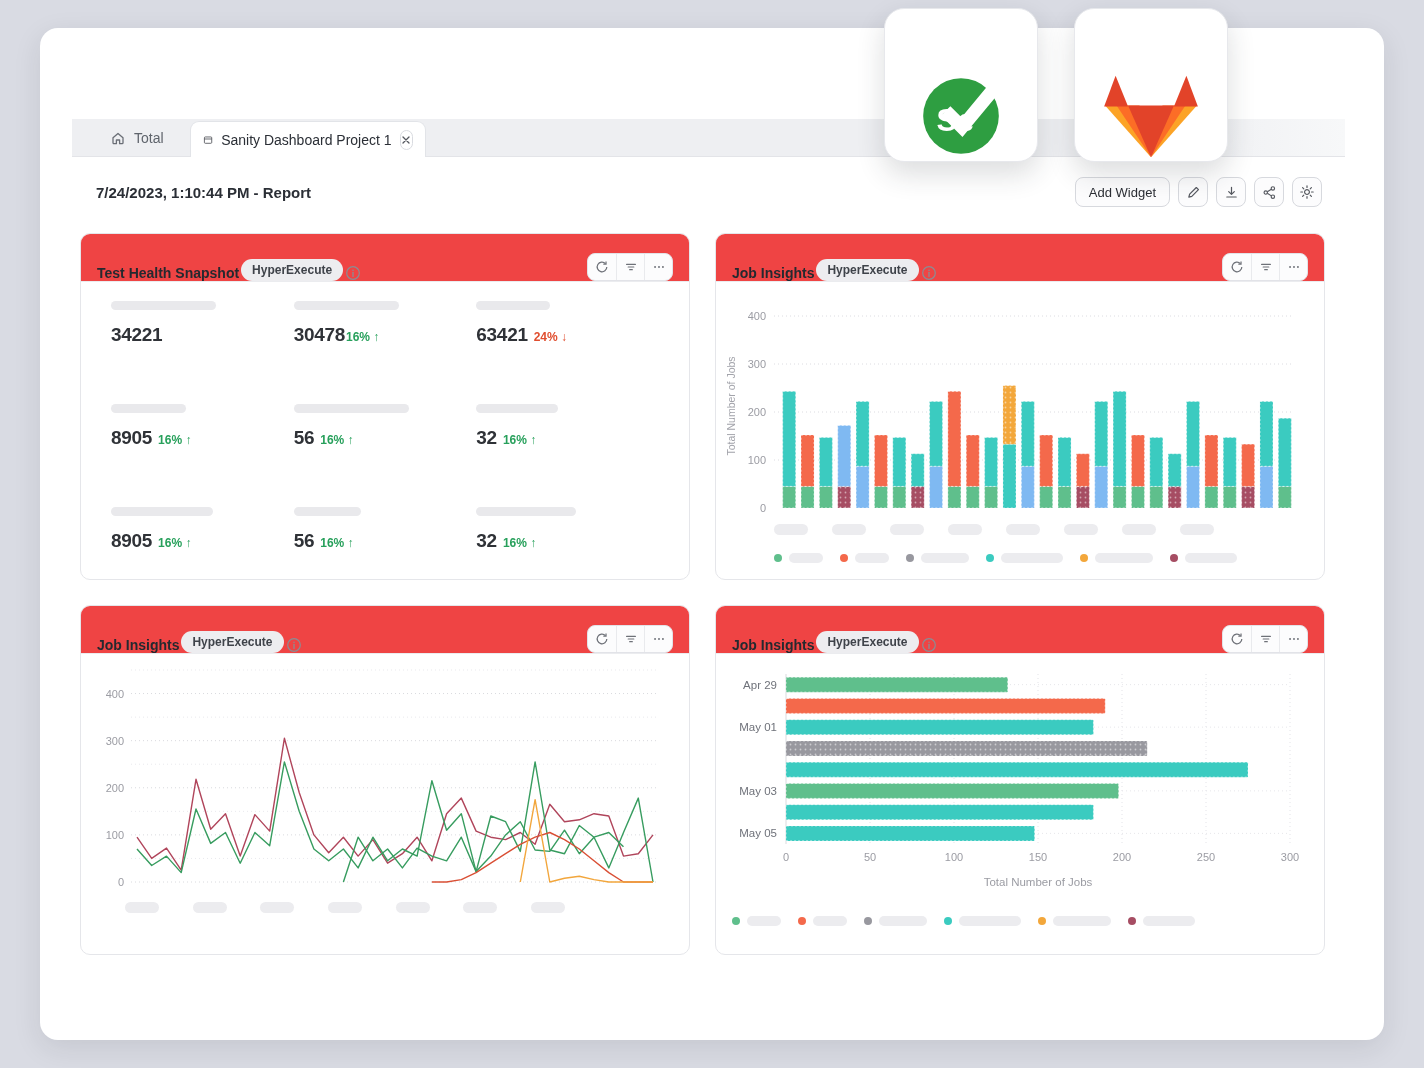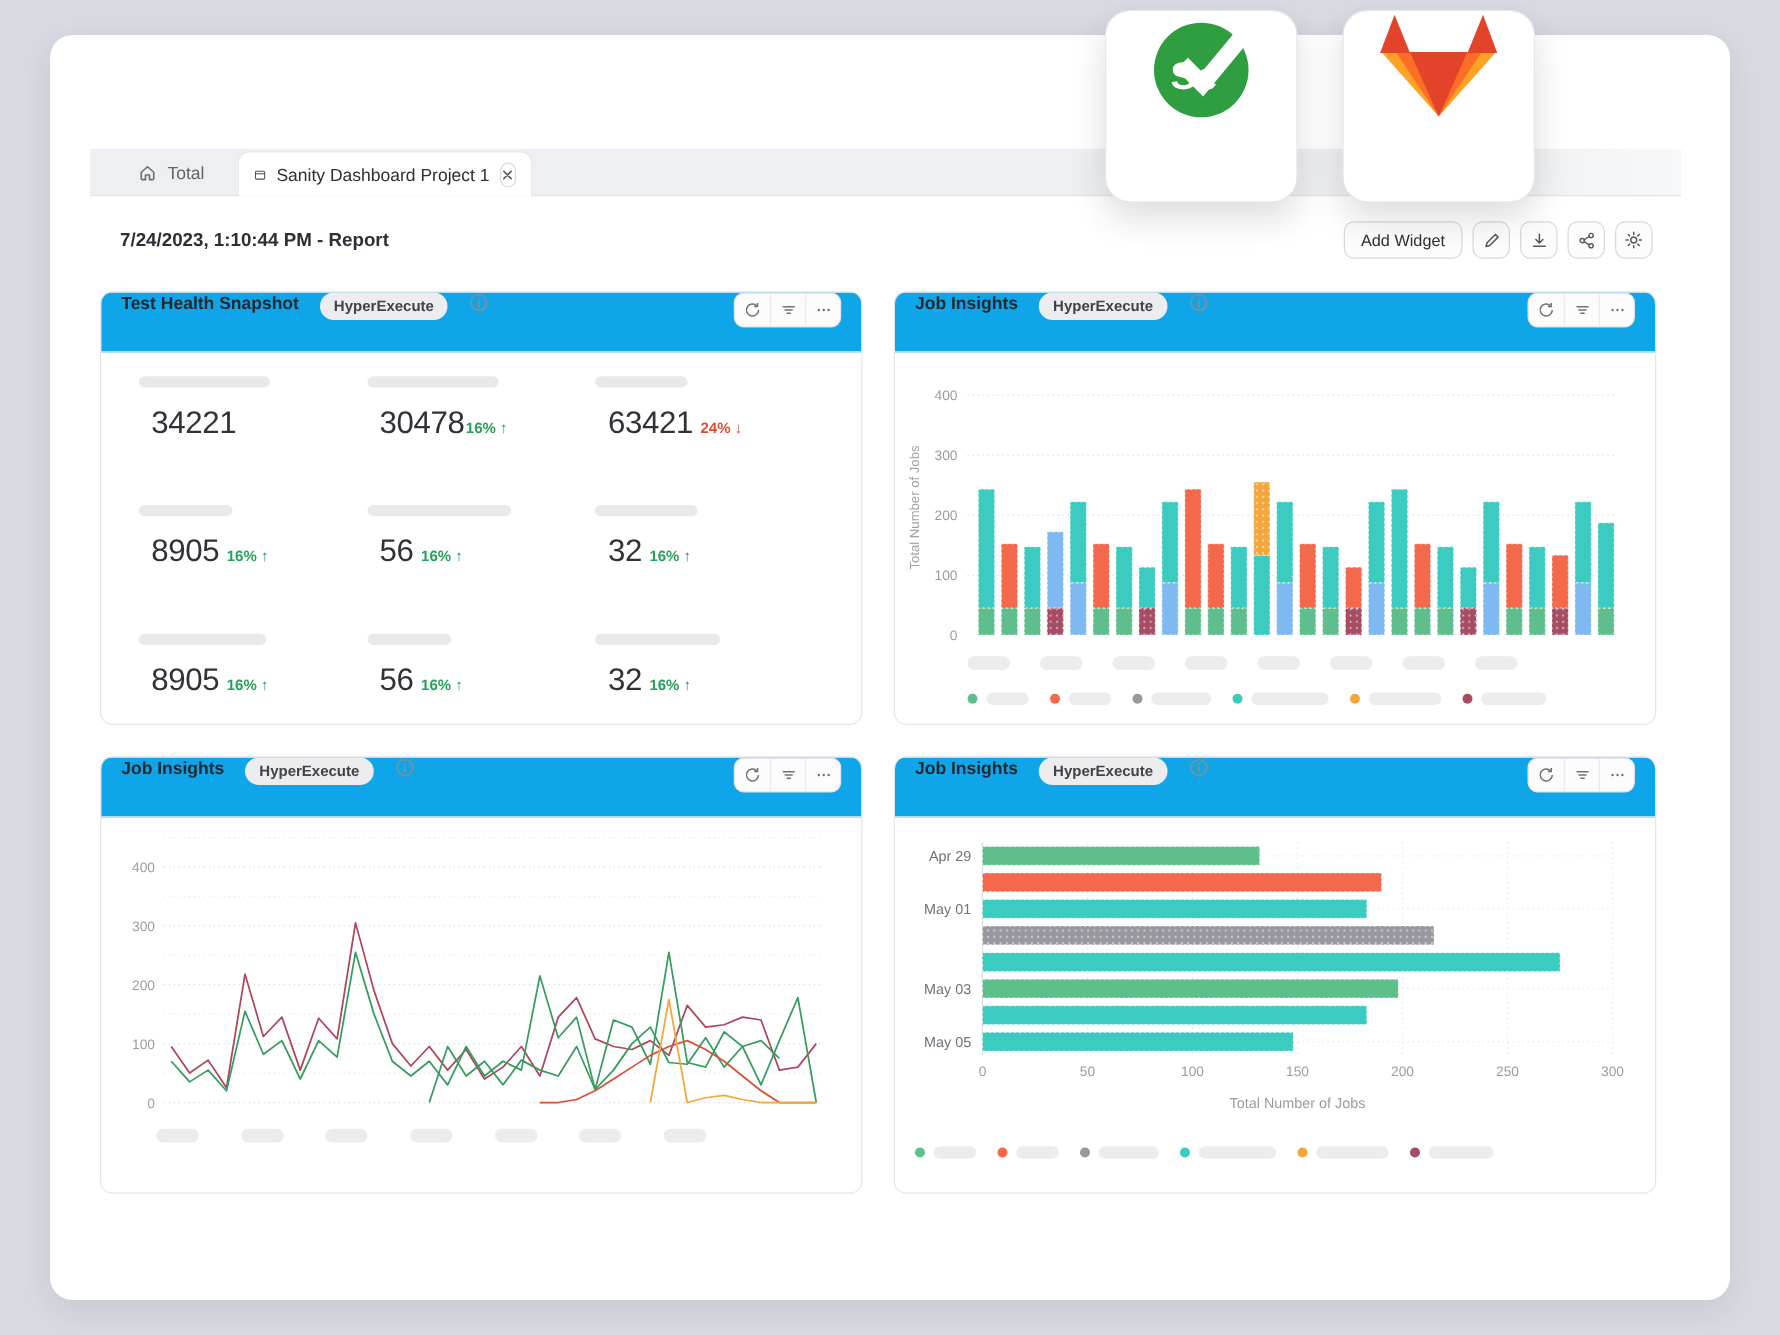--- a/index.html
+++ b/index.html
@@ -22,47 +22,47 @@
   .actions{margin-left:auto;display:flex;gap:8px;align-items:center;}
   .btn{border:1px solid #d7d9de;border-radius:8px;background:#fcfcfd;height:30px;display:flex;align-items:center;justify-content:center;color:#55585f;cursor:pointer;font-family:inherit;}
   .btn.text{padding:0 13px;font-size:13px;color:#2c2f35;font-weight:400;}
   .btn.icon{width:30px;}
   
   .widget{position:absolute;background:#fff;border:1px solid #e5e6ea;border-radius:10px;box-sizing:border-box;overflow:hidden;}
   .w1{left:40px;top:205px;width:610px;height:347px;}
   .w2{left:675px;top:205px;width:610px;height:347px;}
   .w3{left:40px;top:577px;width:610px;height:350px;}
   .w4{left:675px;top:577px;width:610px;height:350px;}
-  .widget-header{height:48px;background:#0ea5e9;border-bottom:1px solid #ebecef;display:flex;align-items:flex-start;padding:0 16px;gap:17px;box-sizing:border-box;}
+  .widget-header{height:48px;background:#ef4444;border-bottom:1px solid #ebecef;display:flex;align-items:flex-end;padding:0 16px;gap:2px;box-sizing:border-box;}
   .w-title{font-size:14px;font-weight:700;color:#25292f;}
   .w-badge{font-size:12px;font-weight:700;color:#3f434a;background:#ededf0;border-radius:13px;padding:4px 11px;}
   .ctrl-group{margin-left:auto;display:flex;border:1px solid #e2e3e8;border-radius:8px;background:#fcfcfd;overflow:hidden;}
   .ctrl{width:28px;height:26px;display:flex;align-items:center;justify-content:center;color:#6e7178;border-left:1px solid #e9eaed;cursor:pointer;background:transparent;border-top:none;border-bottom:none;border-right:none;padding:0;}
   .ctrl:first-child{border-left:none;}
   .info-i{color:#8a8d94;display:flex;cursor:pointer;}
   
   .stats-grid{display:grid;grid-template-columns:1fr 1fr 1fr;grid-auto-rows:103px;padding:16px 30px 0;}
   .stat-pill{height:9px;border-radius:5px;background:#e9e9ec;margin-bottom:14px;margin-top:3px;}
   .stat-line{display:flex;align-items:baseline;}
-  .stat-value{font-size:25px;font-weight:400;color:#2f3237;letter-spacing:-0.3px;margin-left:10px;}
+  .stat-value{font-size:19px;font-weight:700;color:#2f3237;letter-spacing:-0.3px;}
   .stat-delta{font-size:12px;font-weight:700;margin-left:6px;}
   .stat-delta.up{color:#27a05b;}
   .stat-delta.down{color:#e04e2f;}
   .stat-delta.tight{margin-left:1px;}
   
   .chart-body{position:relative;}
   svg text{font-family:"Liberation Sans",sans-serif;}
   .xpill-row{display:flex;justify-content:space-between;}
   .xpill{height:11px;border-radius:6px;background:#ececef;display:inline-block;}
   .legend-row{display:flex;align-items:center;gap:17px;}
   .legend-item{display:flex;align-items:center;gap:7px;}
   .lg-dot{width:8px;height:8px;border-radius:50%;display:inline-block;}
   .lg-pill{height:10px;border-radius:5px;background:#ececef;display:inline-block;}
   
-  .float-card{position:absolute;top:8px;width:152px;height:152px;background:#fff;border:1px solid #e7e8ec;border-radius:20px;box-shadow:0 12px 28px rgba(40,44,52,.16);display:flex;align-items:flex-start;justify-content:center;}
+  .float-card{position:absolute;top:8px;width:152px;height:152px;background:#fff;border:1px solid #e7e8ec;border-radius:20px;box-shadow:0 12px 28px rgba(40,44,52,.16);display:flex;align-items:flex-end;justify-content:center;}
   .card-selenium{left:884px;}
   .card-gitlab{left:1074px;}
 </style>
 </head>
 <body>
 
 <div class="stage">
   <div class="page">
 
 

